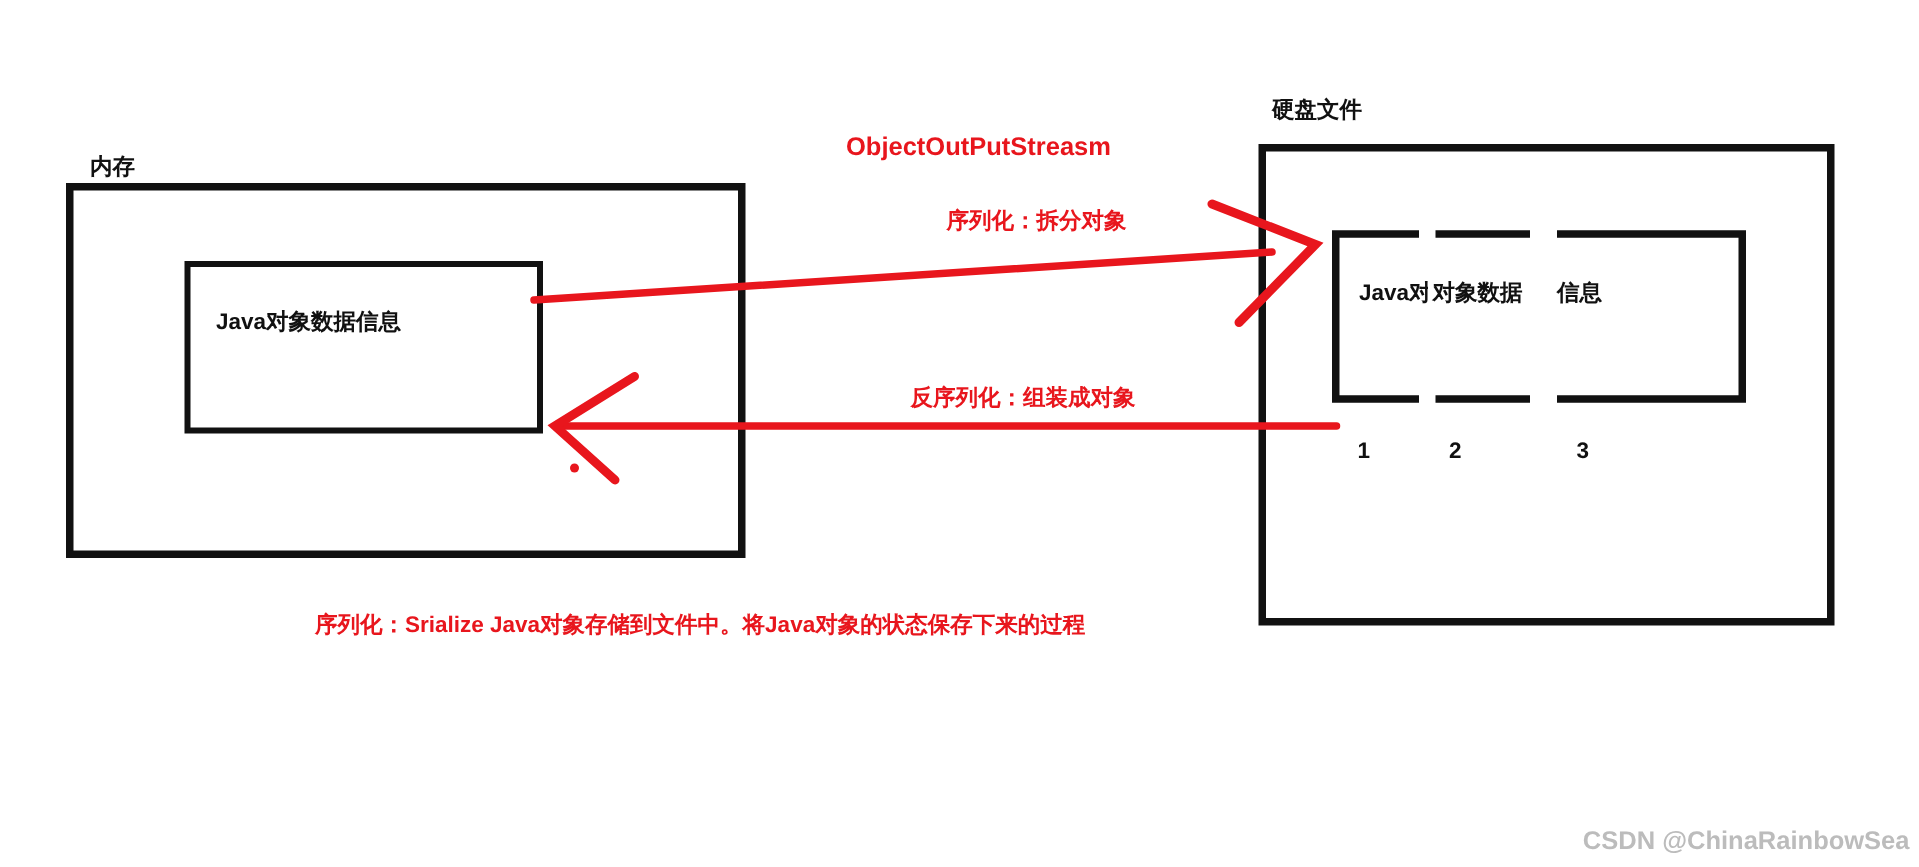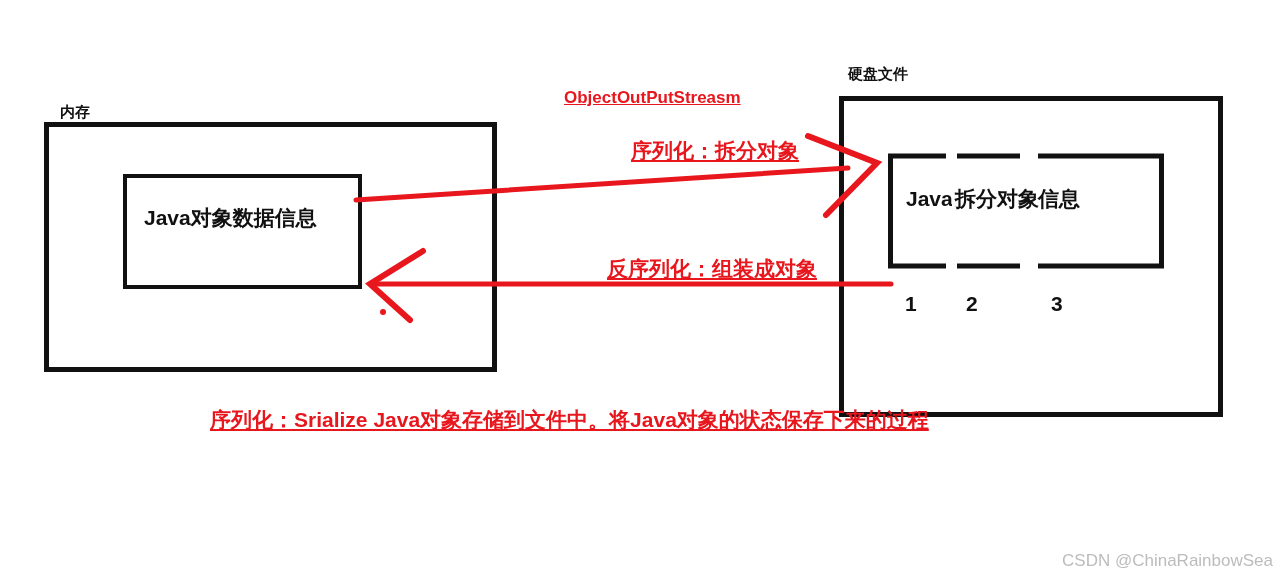--- a/index.html
+++ b/index.html
@@ -27,32 +27,31 @@
     line-height: 1.15;
   }
   .blk-txt {
     color: var(--line_black, #111111);
     font-weight: bold;
     text-align: center;
   }
   .red-txt {
     color: var(--accent_red, #e8161d);
     font-weight: bold;
-    text-decoration: underline;
   }
   .fs15 { font-size: 15px; }
-  .fs16 { font-size: 21px; }
+  .fs16 { font-size: 15px; }
   .fs17 { font-size: 17px; }
   .watermark {
     position: absolute;
     right: 6px;
     top: 551px;
     font-size: 17px;
     color: var(--watermark_gray, #bcbcbc);
-    font-weight: normal;
+    font-weight: bold;
     white-space: nowrap;
   }
   .stroke-blk {
     stroke: var(--line_black, #111111);
     fill: none;
   }
   .stroke-red {
     stroke: var(--accent_red, #e8161d);
     fill: none;
   }
@@ -103,21 +102,21 @@
     <g>
       <circle class="fill-red" cx="383" cy="312" r="3"></circle>
     </g>
   </svg>
 
   <div class="lbl blk-txt fs15" style="left:60px; top:91px;margin-top:12px;">内存</div>
   <div class="lbl blk-txt fs16" style="left:144px; top:206px;">Java对象数据信息</div>
 
   <div class="lbl blk-txt fs15" style="left:848px; top:65px;">硬盘文件</div>
   <div class="lbl blk-txt fs16" style="left:906px; top:187px; max-width:46px; overflow:hidden;">Java对</div>
-  <div class="lbl blk-txt fs16" style="left:955px; top:187px;">拆分对象</div>
+  <div class="lbl blk-txt fs16" style="left:955px; top:187px;">对象数据</div>
   <div class="lbl blk-txt fs16" style="left:1038px; top:187px;">信息</div>
   <div class="lbl blk-txt fs16" style="left:905px; top:292px;">1</div>
   <div class="lbl blk-txt fs16" style="left:966px; top:292px;">2</div>
   <div class="lbl blk-txt fs16" style="left:1051px; top:292px;">3</div>
 
   <div class="lbl red-txt fs17" style="left:564px; top:88px;">ObjectOutPutStreasm</div>
   <div class="lbl red-txt fs16" style="left:631px; top:139px;">序列化：拆分对象</div>
 
   <div class="lbl red-txt fs16" style="left:607px; top:257px;">反序列化：组装成对象</div>
 

